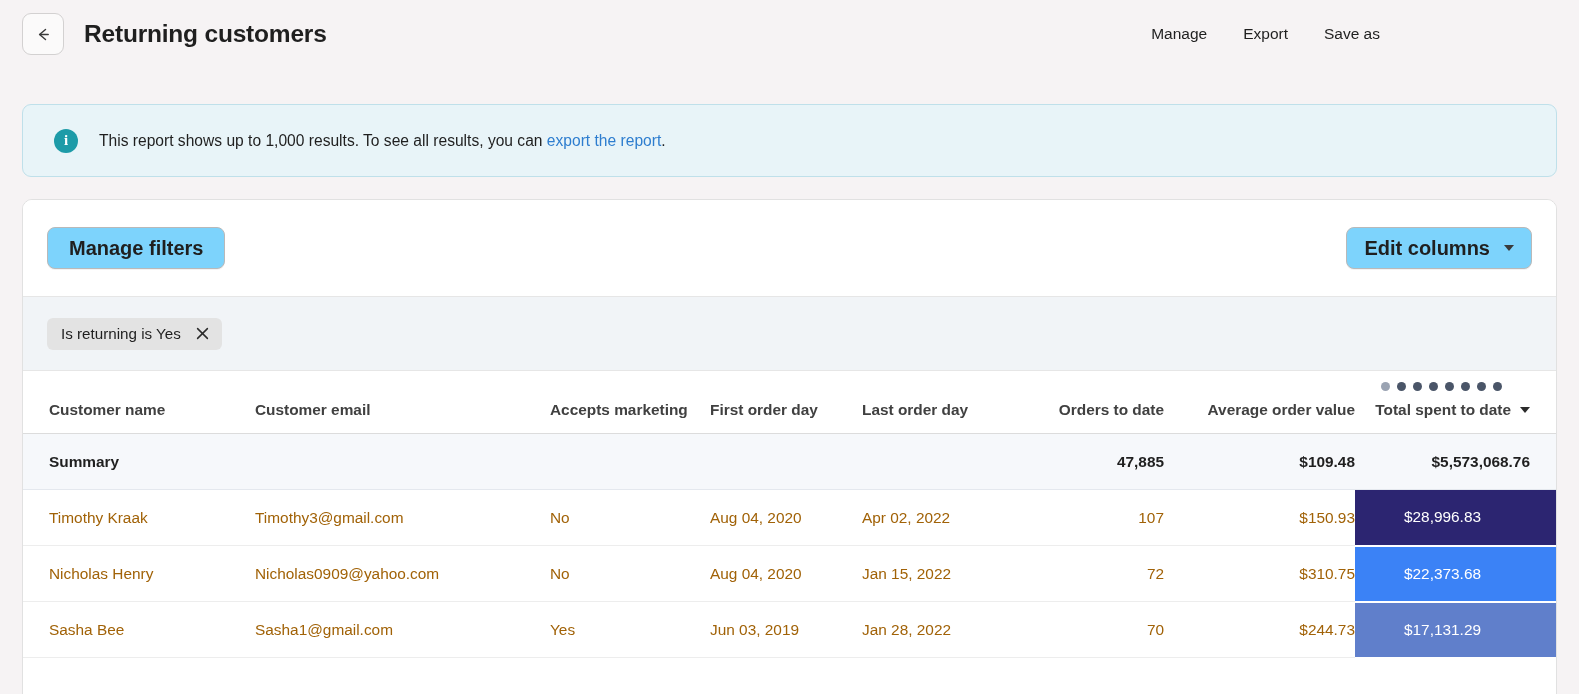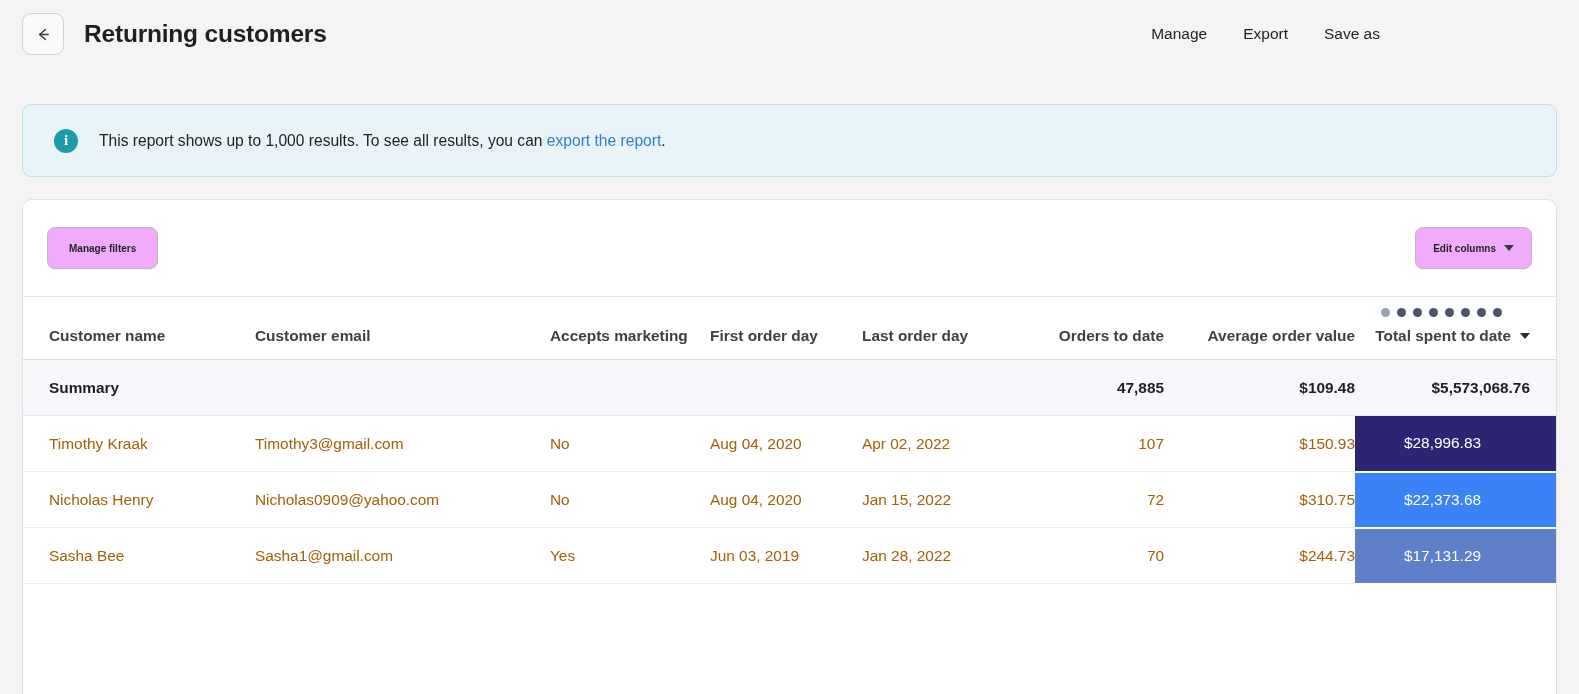--- a/index.html
+++ b/index.html
@@ -76,34 +76,34 @@
     overflow: hidden;
   }
   .card-toolbar {
     height: 97px;
     display: flex; align-items: center;
     padding: 0 24px;
     background: #ffffff;
     border-bottom: 1px solid #e6e6e6;
   }
   .btn {
-    background: #f0abfc;
+    background: #7dd3fc;
     border: 1px solid #b9b9b9;
     border-radius: 8px;
     font-family: inherit;
-    font-size: 10px;
+    font-size: 20px;
     color: #1f1f1f;
     cursor: pointer;
     box-shadow: 0 1px 0 rgba(0,0,0,0.05);
   }
   .btn-manage { height: 42px; padding: 0 21px; font-weight: 600; }
   .toolbar-spacer { flex: 1 1 auto; }
   .btn-edit-columns {
     height: 42px; padding: 0 17px;
-    display: flex; align-items: center; gap: 8px;
+    display: flex; align-items: center; gap: 14px;
     font-weight: 600;
   }
   .caret {
     width: 0; height: 0;
     border-left: 5.5px solid transparent;
     border-right: 5.5px solid transparent;
     border-top: 6.5px solid #3a3a3a;
   }
 
   
@@ -232,20 +232,30 @@
 
     <div class="card-toolbar">
       <button class="btn btn-manage">Manage filters</button>
       <div class="toolbar-spacer"></div>
       <button class="btn btn-edit-columns">
         <span>Edit columns</span>
         <span class="caret"></span>
       </button>
     </div>
 
+    <div class="filterbar">
+      <div class="chip">
+        <span>Is returning is Yes</span>
+        <span class="chip-x">
+          <svg width="13" height="13" viewBox="0 0 13 13" aria-hidden="true">
+            <path d="M1.6 1.6 L11.4 11.4 M11.4 1.6 L1.6 11.4" stroke="#2b2b2b" stroke-width="1.5" stroke-linecap="round"></path>
+          </svg>
+        </span>
+      </div>
+    </div>
 
     <div class="table-wrap">
       <div class="dots">
         <span class="dot dim"></span>
         <span class="dot"></span>
         <span class="dot"></span>
         <span class="dot"></span>
         <span class="dot"></span>
         <span class="dot"></span>
         <span class="dot"></span>

